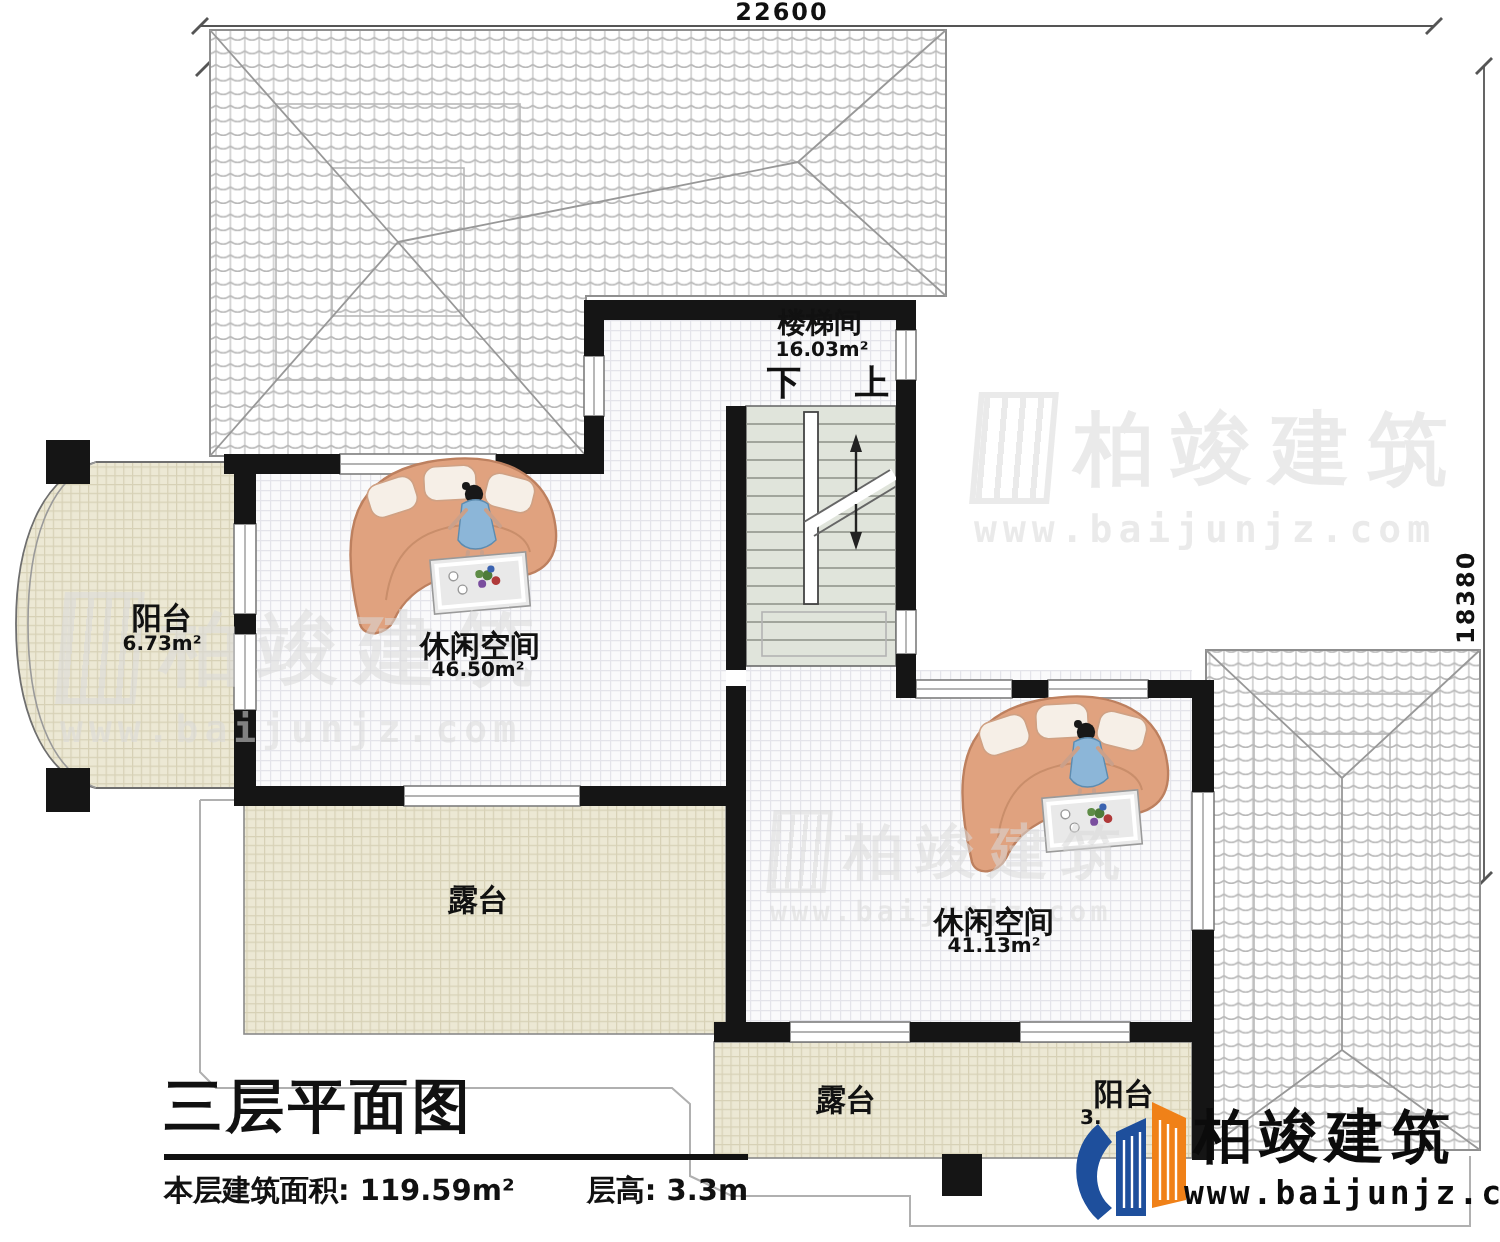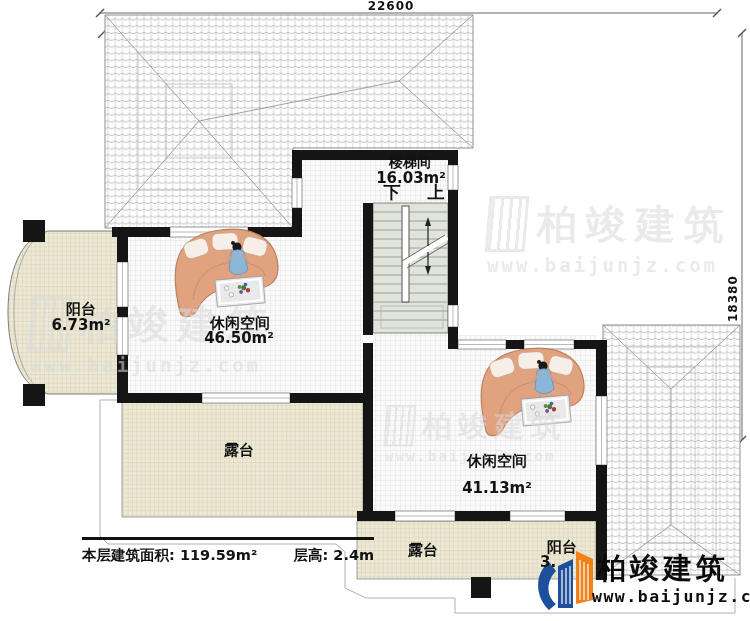--- a/index.html
+++ b/index.html
@@ -3,21 +3,21 @@
 <meta charset="utf-8">
 <style>
   html,body{margin:0;padding:0;background:#fff;}
   #page{position:relative;width:750px;height:621px;background:#ffffff;overflow:hidden;
         font-family:"DejaVu Sans",sans-serif;color:#111;}
   #plan-svg{position:absolute;left:0;top:0;}
   .lbl{position:absolute;font-weight:bold;color:#111;white-space:nowrap;line-height:1.05;}
   .ctr{transform:translateX(-50%);text-align:center;}
   .rl-name{font-size:15px;}
   .rl-name-sm{font-size:14px;text-align:right;}
-  .rl-area{font-size:15px;}
+  .rl-area{font-size:10px;}
   .updown{font-size:17px;}
   .dim{font-size:12px;letter-spacing:1px;}
   .dim-right{transform:rotate(-90deg);transform-origin:left top;}
   
   .wm{position:absolute;color:#dadada;opacity:.55;font-weight:bold;pointer-events:none;}
   .wm-row{display:flex;align-items:flex-end;gap:10px;}
   .wm-glyph{display:inline-block;width:34px;height:50px;border:3px solid #dadada;
             transform:skewX(-5deg);
             background:repeating-linear-gradient(90deg,#dadada 0 3px,transparent 3px 9px);}
   .wm-text{font-size:40px;letter-spacing:9px;}
@@ -293,35 +293,36 @@
 
   <div class="lbl rl-name ctr" style="left:81px;top:302px;">阳台</div>
   <div class="lbl rl-area ctr" style="left:81px;top:318px;">6.73m²</div>
 
   <div class="lbl rl-name ctr" style="left:240px;top:316px;">休闲空间</div>
   <div class="lbl rl-area ctr" style="left:239px;top:331px;">46.50m²</div>
 
   <div class="lbl rl-name ctr" style="left:239px;top:443px;">露台</div>
 
   <div class="lbl rl-name ctr" style="left:497px;top:454px;">休闲空间</div>
-  <div class="lbl rl-area ctr" style="left:497px;top:469px;margin-top:12px;">41.13m²</div>
+  <div class="lbl rl-area ctr" style="left:497px;top:469px;">41.13m²</div>
 
   <div class="lbl rl-name ctr" style="left:423px;top:543px;">露台</div>
 
   <div class="lbl rl-name ctr" style="left:562px;top:540px;">阳台</div>
   <div class="lbl rl-area" style="left:540px;top:555px;">3.</div>
 
   <div id="title-block">
     <div id="title-line">
+      <span id="title-main">三层平面图</span>
     </div>
     <div id="subtitle">
       <span>本层建筑面积:</span>
       <span>119.59m²</span>
       <span class="gap"></span>
       <span>层高:</span>
-      <span>2.4m</span>
+      <span>3.3m</span>
     </div>
   </div>
 
   <div id="logo-text">柏竣建筑</div>
   <div id="logo-url">www.baijunjz.com</div>
 
 </div>
 
 </body></html>

